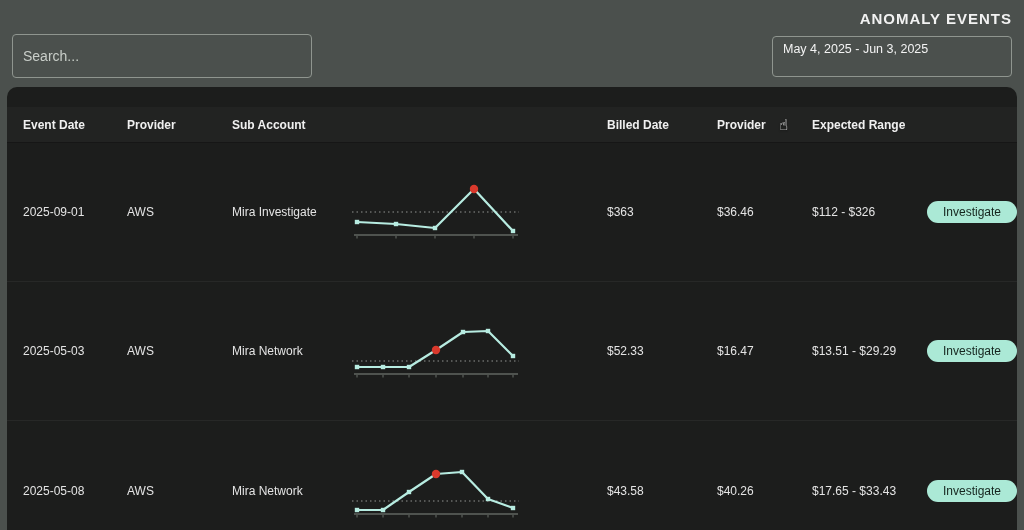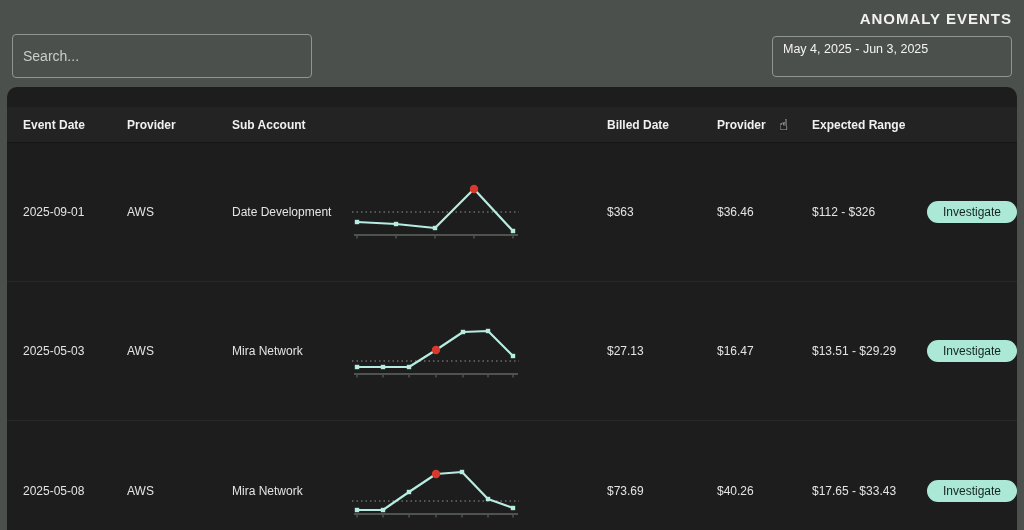--- a/index.html
+++ b/index.html
@@ -124,21 +124,21 @@
       <span>Provider</span>
       <span class="cursor-hand">☝</span>
     </div>
     <div class="th">Expected Range</div>
     <div class="th"></div>
   </div>
   <div>
       <div class="grid-row trow">
     <div>2025-09-01</div>
     <div>AWS</div>
-    <div>Date Development</div>
+    <div>Mira Investigate</div>
     <div class="spark-wrap"><svg viewBox="0 0 168 58" width="168" height="58">
             <line x1="0" y1="29" x2="167" y2="29" stroke="#8f948f" stroke-width="1.2" stroke-dasharray="1.5 3"></line>
             <line x1="2" y1="52" x2="166" y2="52" stroke="#4f534f" stroke-width="2"></line>
             <line x1="5" y1="52" x2="5" y2="55.5" stroke="#4f534f" stroke-width="1.5"></line>
             <line x1="44" y1="52" x2="44" y2="55.5" stroke="#4f534f" stroke-width="1.5"></line>
             <line x1="83" y1="52" x2="83" y2="55.5" stroke="#4f534f" stroke-width="1.5"></line>
             <line x1="122" y1="52" x2="122" y2="55.5" stroke="#4f534f" stroke-width="1.5"></line>
             <line x1="161" y1="52" x2="161" y2="55.5" stroke="#4f534f" stroke-width="1.5"></line>
             <polyline points="5,39 44,41 83,45 122,6 161,48" fill="none" stroke="#b7ece1" stroke-width="2.2" stroke-linejoin="round"></polyline>
             <rect x="2.8" y="36.8" width="4.4" height="4.4" fill="#b7ece1"></rect>
@@ -168,21 +168,21 @@
             <line x1="161" y1="52" x2="161" y2="55.5" stroke="#4f534f" stroke-width="1.5"></line>
             <polyline points="5,45 31,45 57,45 84,28 111,10 136,9 161,34" fill="none" stroke="#b7ece1" stroke-width="2.2" stroke-linejoin="round"></polyline>
             <rect x="2.8" y="42.8" width="4.4" height="4.4" fill="#b7ece1"></rect>
             <rect x="28.8" y="42.8" width="4.4" height="4.4" fill="#b7ece1"></rect>
             <rect x="54.8" y="42.8" width="4.4" height="4.4" fill="#b7ece1"></rect>
             <circle cx="84" cy="28" r="4.2" fill="#d9392c"></circle>
             <rect x="108.8" y="7.8" width="4.4" height="4.4" fill="#b7ece1"></rect>
             <rect x="133.8" y="6.8" width="4.4" height="4.4" fill="#b7ece1"></rect>
             <rect x="158.8" y="31.8" width="4.4" height="4.4" fill="#b7ece1"></rect>
           </svg></div>
-    <div>$27.13</div>
+    <div>$52.33</div>
     <div>$16.47</div>
     <div>$13.51 - $29.29</div>
     <button class="investigate-btn">Investigate</button>
   </div>
       <div class="grid-row trow">
     <div>2025-05-08</div>
     <div>AWS</div>
     <div>Mira Network</div>
     <div class="spark-wrap"><svg viewBox="0 0 168 58" width="168" height="58">
             <line x1="0" y1="39" x2="167" y2="39" stroke="#8f948f" stroke-width="1.2" stroke-dasharray="1.5 3"></line>
@@ -196,19 +196,19 @@
             <line x1="161" y1="52" x2="161" y2="55.5" stroke="#4f534f" stroke-width="1.5"></line>
             <polyline points="5,48 31,48 57,30 84,12 110,10 136,37 161,46" fill="none" stroke="#b7ece1" stroke-width="2.2" stroke-linejoin="round"></polyline>
             <rect x="2.8" y="45.8" width="4.4" height="4.4" fill="#b7ece1"></rect>
             <rect x="28.8" y="45.8" width="4.4" height="4.4" fill="#b7ece1"></rect>
             <rect x="54.8" y="27.8" width="4.4" height="4.4" fill="#b7ece1"></rect>
             <circle cx="84" cy="12" r="4.2" fill="#d9392c"></circle>
             <rect x="107.8" y="7.8" width="4.4" height="4.4" fill="#b7ece1"></rect>
             <rect x="133.8" y="34.8" width="4.4" height="4.4" fill="#b7ece1"></rect>
             <rect x="158.8" y="43.8" width="4.4" height="4.4" fill="#b7ece1"></rect>
           </svg></div>
-    <div>$73.69</div>
+    <div>$43.58</div>
     <div>$40.26</div>
     <div>$17.65 - $33.43</div>
     <button class="investigate-btn">Investigate</button>
   </div>
     </div>
 </div>
 
 </body></html>

